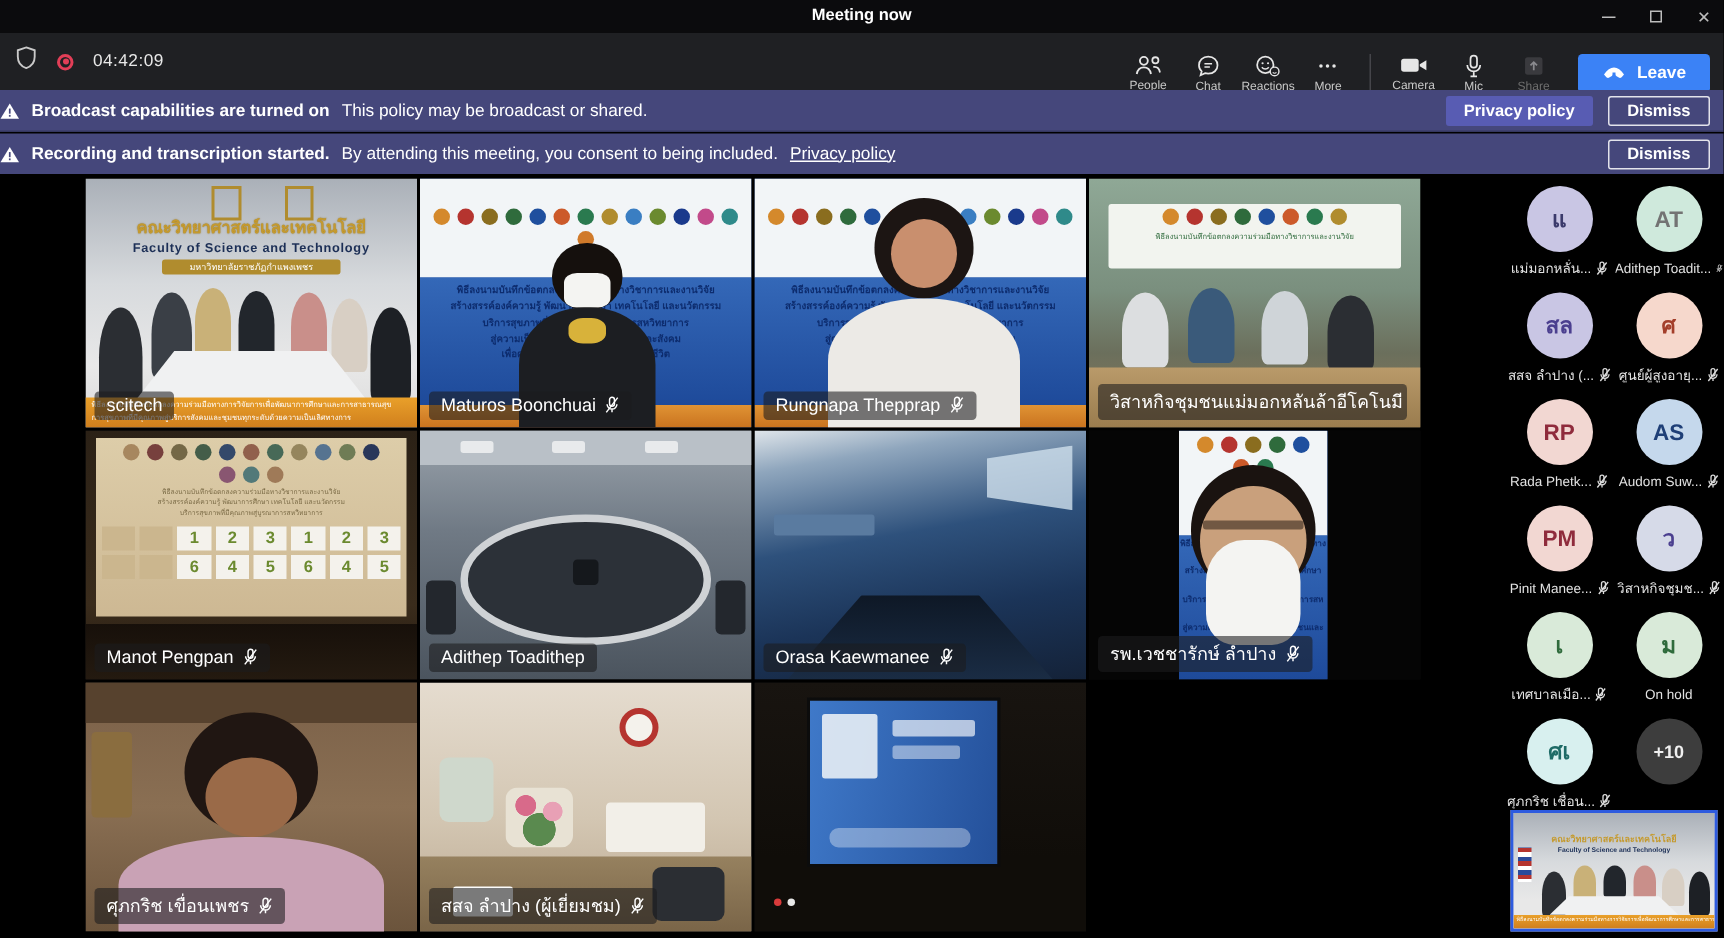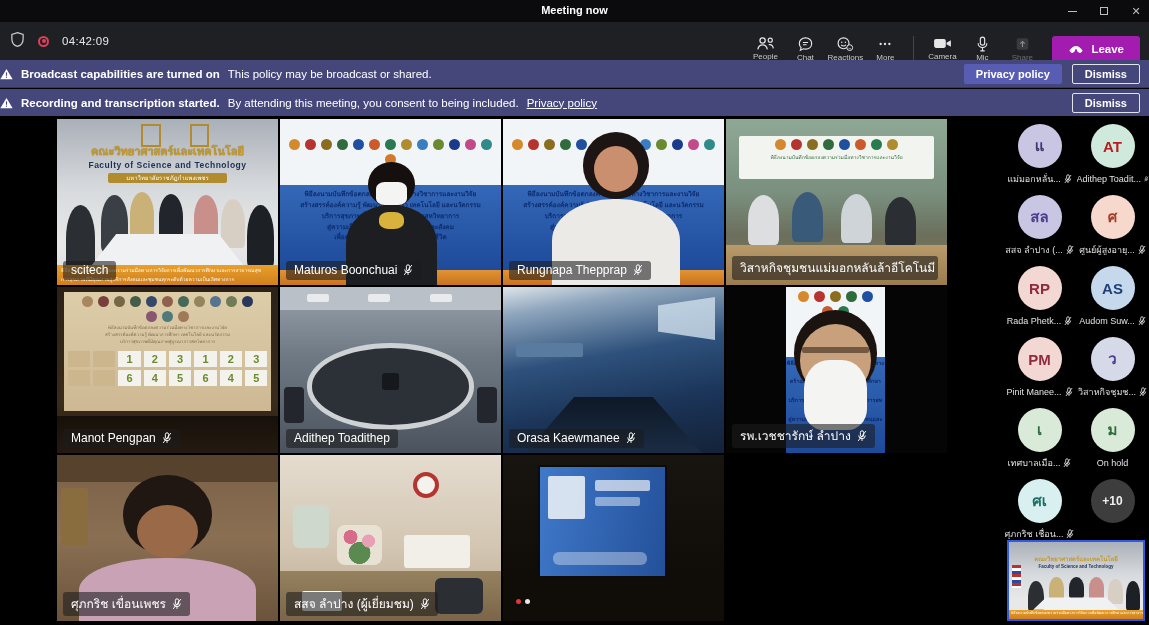--- a/index.html
+++ b/index.html
@@ -177,21 +177,21 @@
     </div>
     <div class="tool dim">
       <span>
           <svg width="17" height="16" viewBox="0 0 22 22">
             <rect x="3" y="3" width="16" height="16" rx="2.5" fill="#3a3a3e"></rect>
             <path d="M11 15V8M8 10.5L11 7.5l3 3" fill="none" stroke="#8a8a8e" stroke-width="1.6"></path>
           </svg>
         </span>
       <span class="lbl">Share</span>
     </div>
-    <div id="leave-btn" style="background-color: #a21caf;">
+    <div id="leave-btn" style="background-color: #3b82f6;">
       <span><svg width="16" height="8" viewBox="0 0 24 12">
             <path d="M2 8.6C8-1 16-1 22 8.6l-2.4 2.6c-.7.8-1.9 1-2.8.4l-2.2-1.3a2.3 2.3 0 0 1-1.1-2V6.6a12 12 0 0 0-3 0v1.7c0 .8-.4 1.6-1.1 2L7.2 11.6c-.9.6-2.1.4-2.8-.4z" fill="#fff"></path>
           </svg></span>
       <span>Leave</span>
     </div>
   </div>
 </div>
 
 <div class="banner" id="banner1" style="background-color: rgb(69, 71, 123);">
   <div class="center">
@@ -552,21 +552,21 @@
     <div class="roster-label">
         <span>แม่มอกหลั่น...</span>
         <svg width="8" height="10" viewBox="0 0 18 22">
           <rect x="6" y="1.5" width="6" height="11" rx="3" fill="none" stroke="#ddd" stroke-width="2"></rect>
           <path d="M3 10a6 6 0 0 0 12 0M9 16v4" fill="none" stroke="#ddd" stroke-width="2"></path>
           <path d="M2 20L16 2" stroke="#ddd" stroke-width="2"></path>
         </svg>
       </div>
   </div>
   <div class="roster-item">
-    <div class="avatar" style="background-color: rgb(207, 233, 220); color: #b91c1c;">AT</div>
+    <div class="avatar" style="background-color: rgb(207, 233, 220); color: #737373;">AT</div>
     <div class="roster-label">
         <span>Adithep Toadit...</span>
         <svg width="8" height="10" viewBox="0 0 18 22">
           <rect x="6" y="1.5" width="6" height="11" rx="3" fill="none" stroke="#ddd" stroke-width="2"></rect>
           <path d="M3 10a6 6 0 0 0 12 0M9 16v4" fill="none" stroke="#ddd" stroke-width="2"></path>
           <path d="M2 20L16 2" stroke="#ddd" stroke-width="2"></path>
         </svg>
       </div>
   </div>
   <div class="roster-item">

